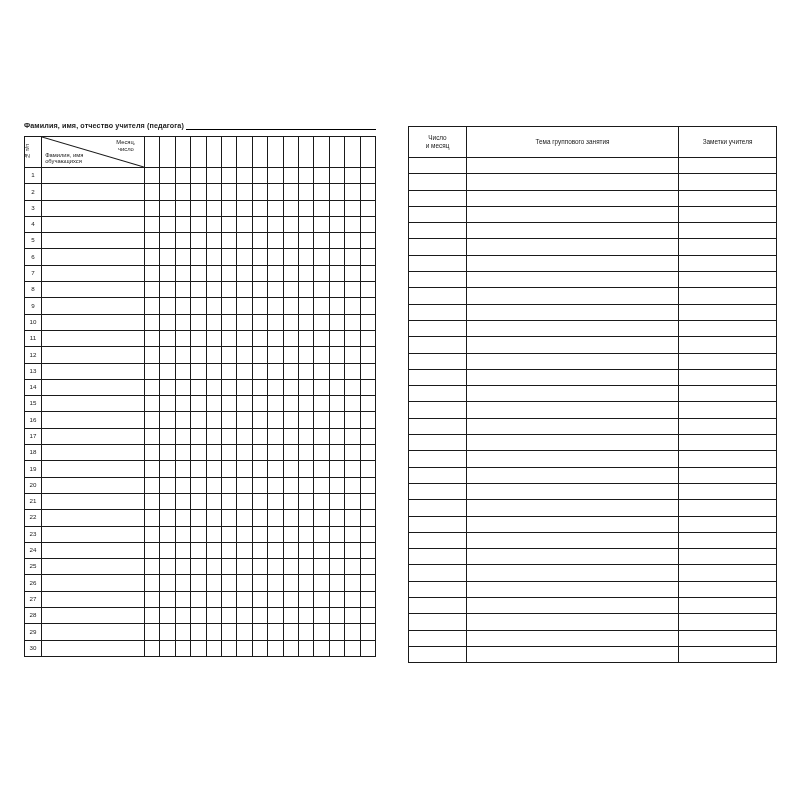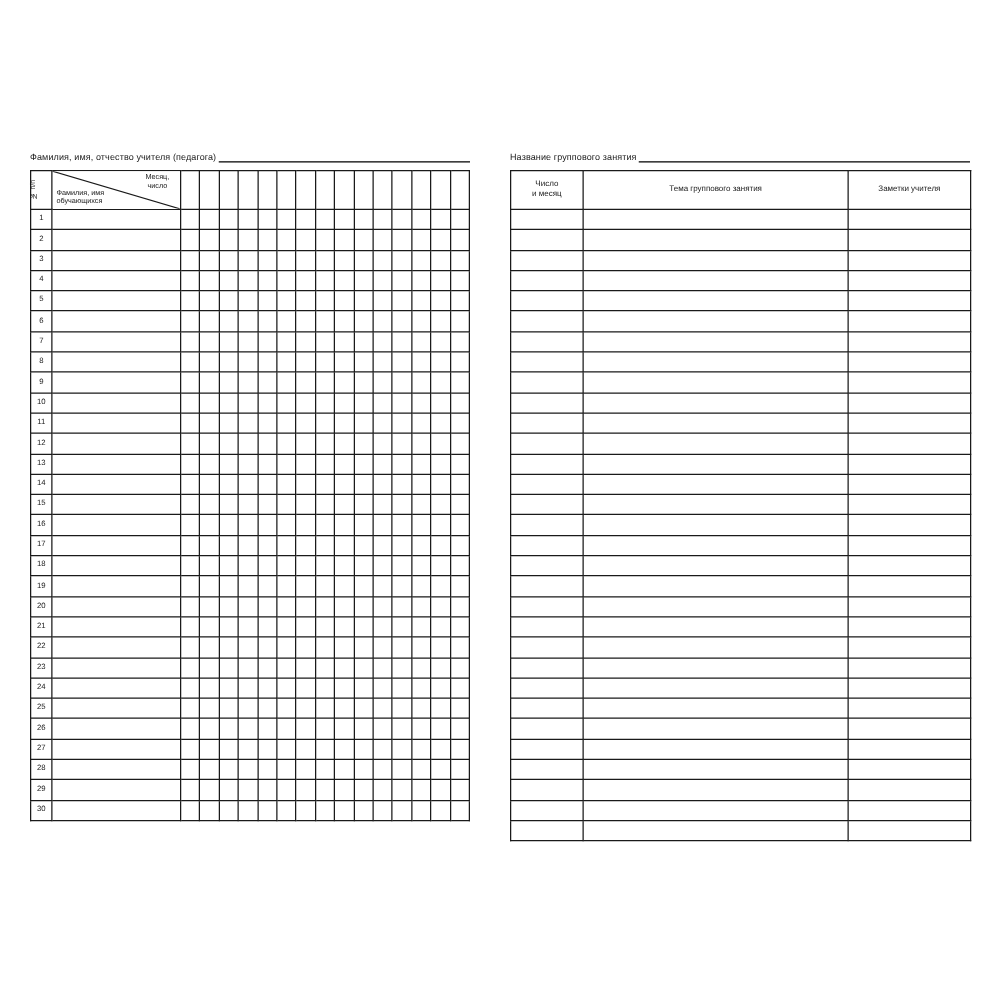--- a/index.html
+++ b/index.html
@@ -24,21 +24,21 @@
   }
 
   
   .hdr-line {
     display: flex;
     align-items: flex-end;
     font-size: 7.2px;
     white-space: nowrap;
   }
   .hdr-line .lbl {
-    font-weight: normal;
+    font-weight: bold;
     letter-spacing: 0.1px;
   }
   .hdr-line .rule {
     flex: 1 1 auto;
     border-bottom: 1px solid #000;
     height: 9px;
     margin-left: 2px;
   }
 
   table {
@@ -788,24 +788,20 @@
             <td></td>
             <td></td>
             <td></td>
           </tr>
         </tbody>
     </table>
   </div>
 
   <div id="right-block">
 
-    <div class="hdr-line">
-      <span class="lbl">Название группового занятия</span>
-      <span class="rule"></span>
-    </div>
 
     <table id="journal-table">
       <colgroup>
         <col class="c-date">
         <col class="c-topic">
         <col class="c-notes">
       </colgroup>
       <thead>
         <tr>
           <td>

